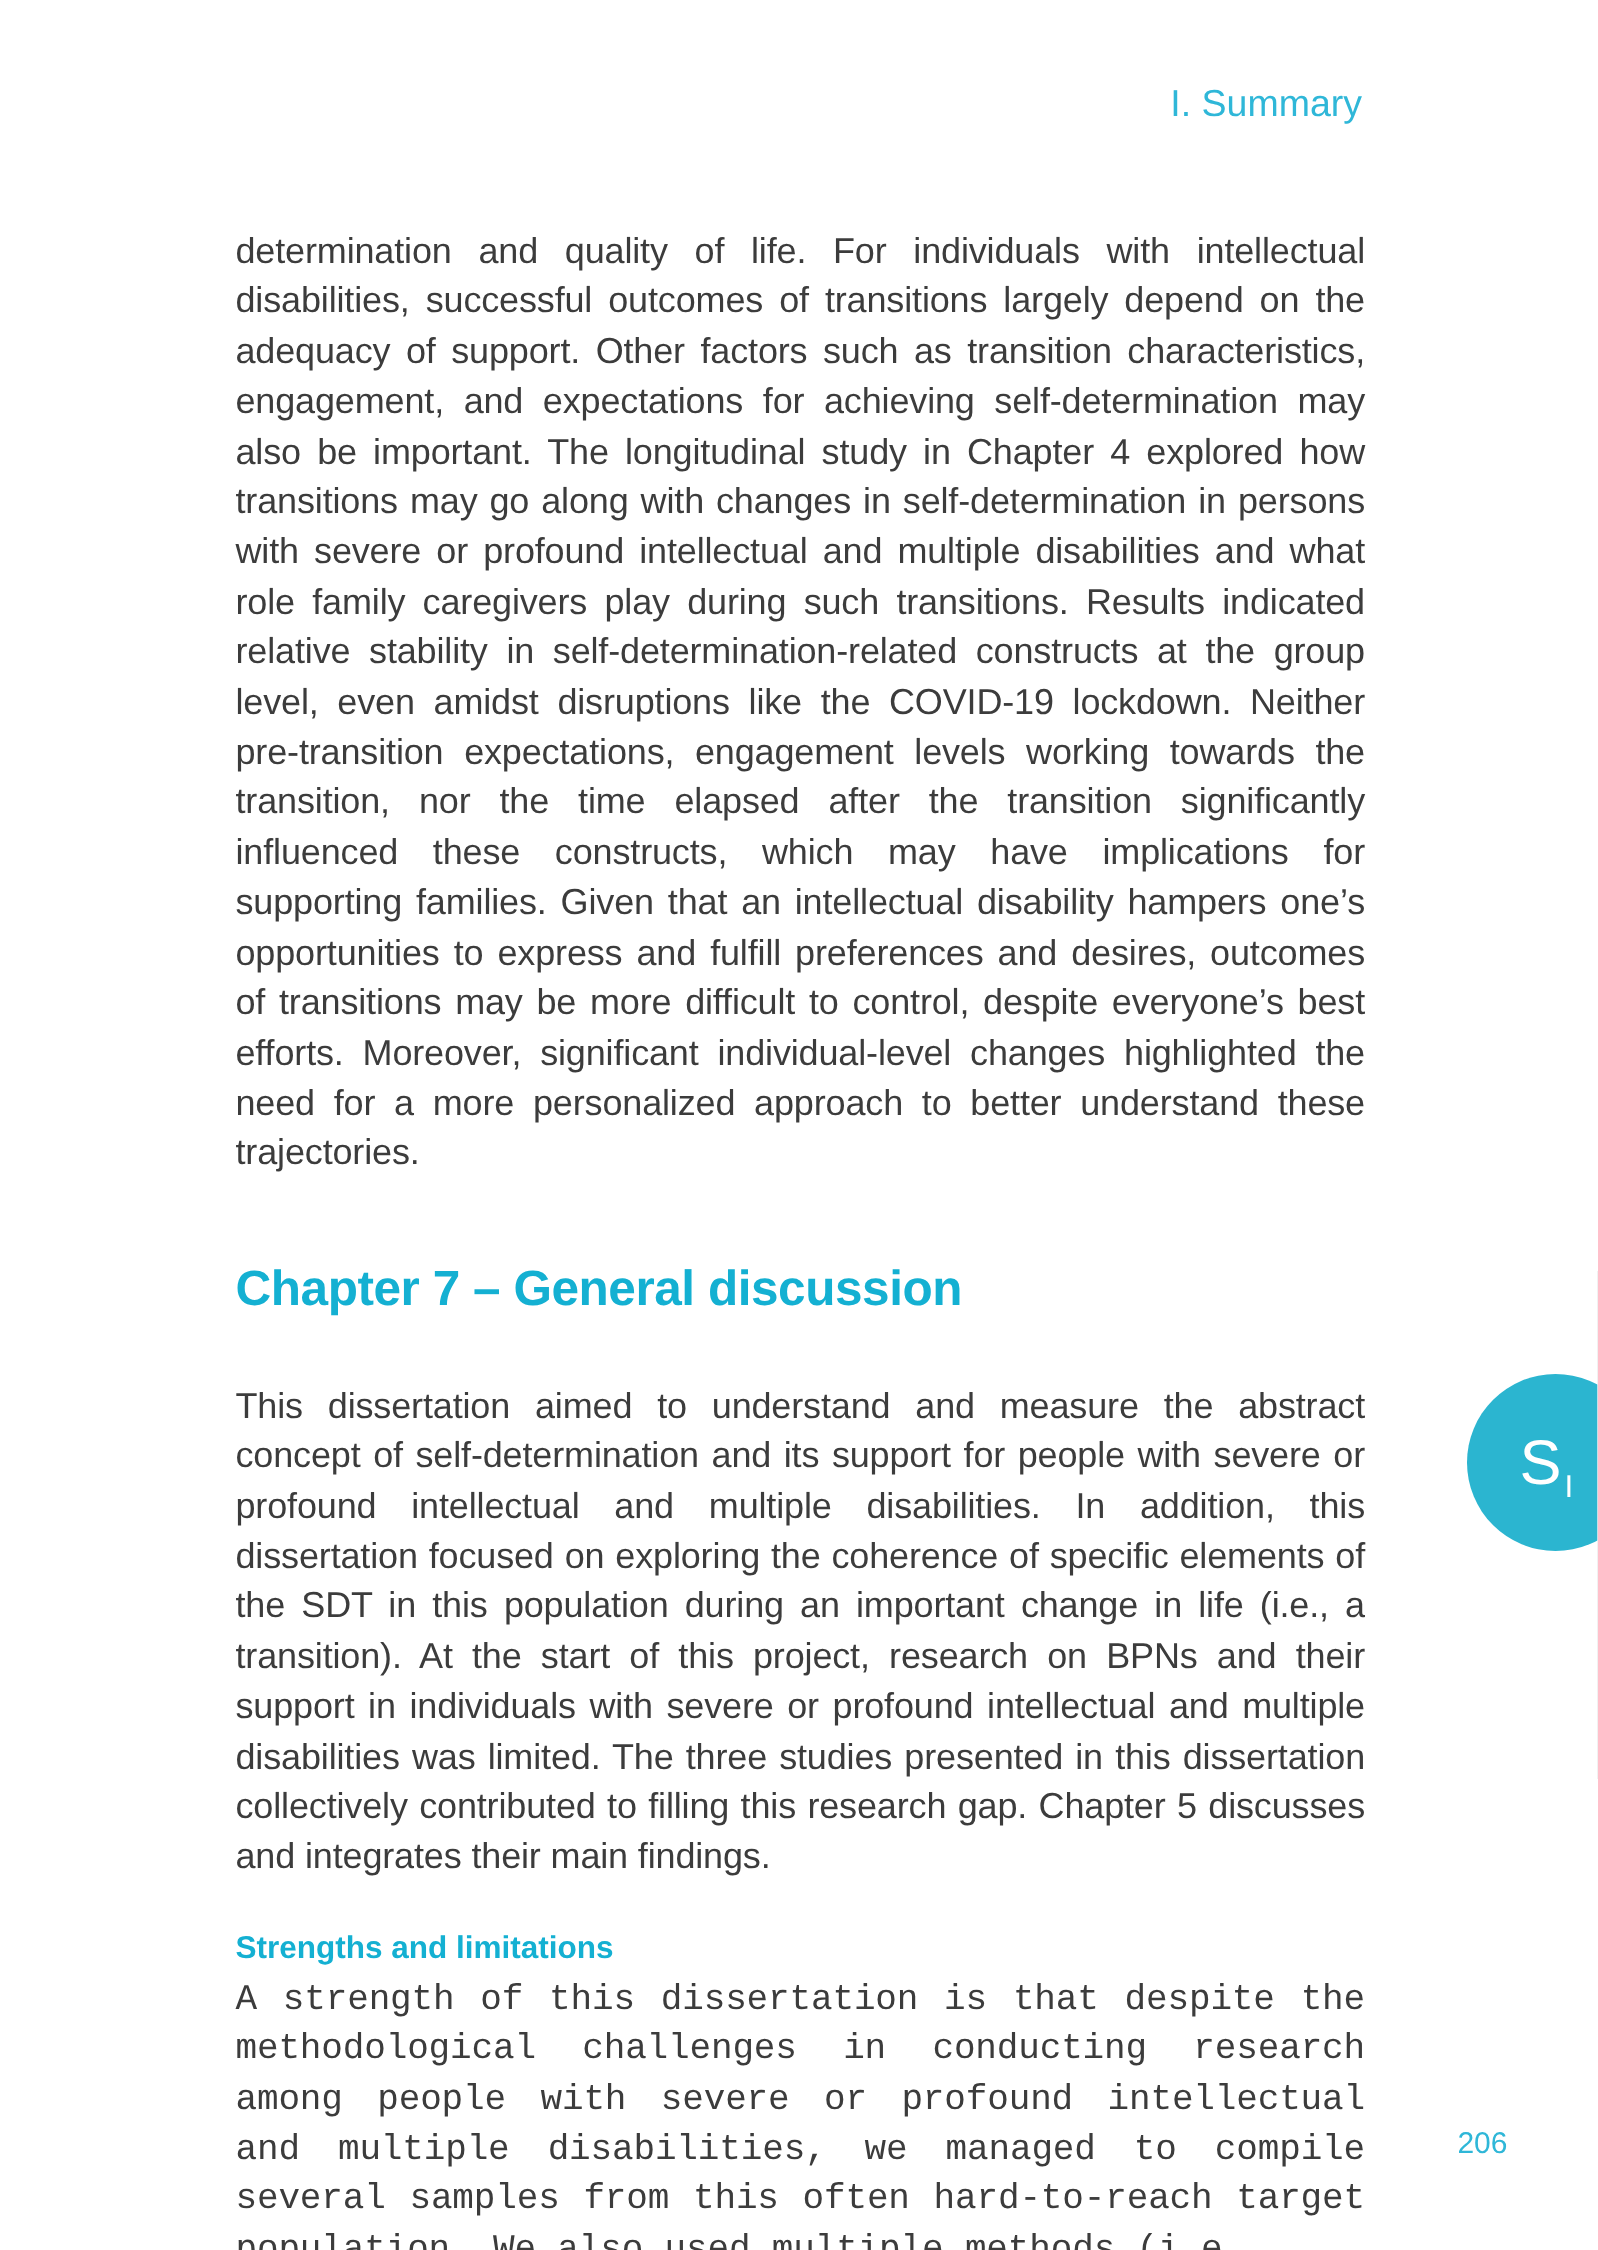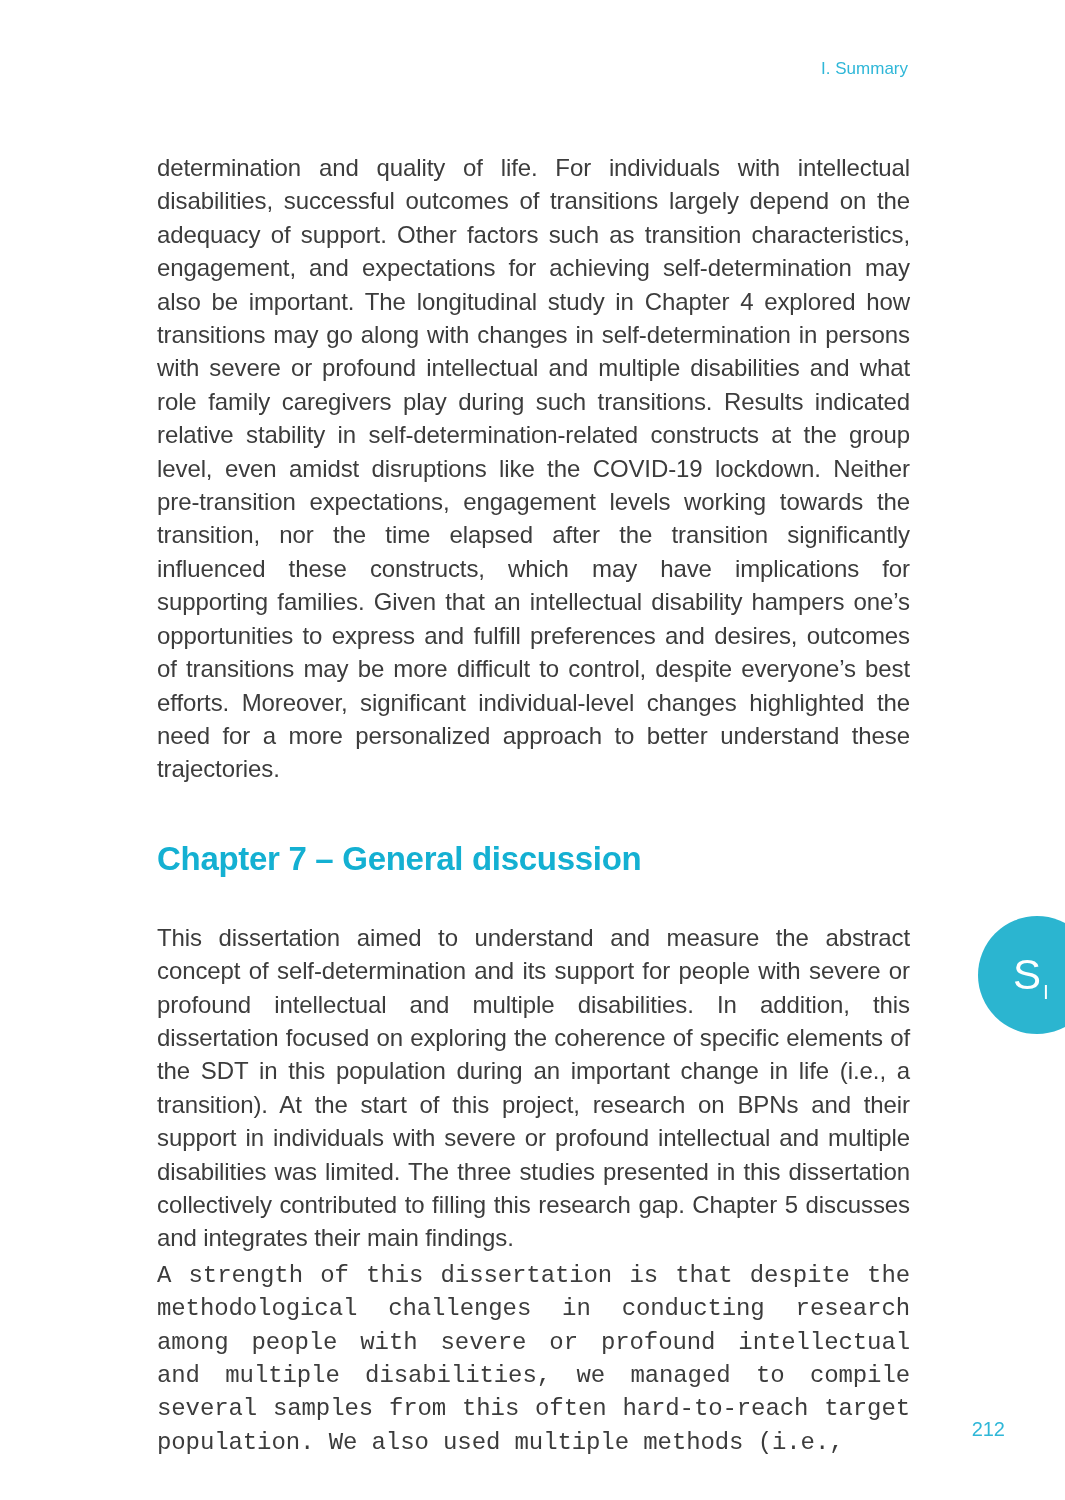--- a/index.html
+++ b/index.html
@@ -5,21 +5,21 @@
   html,body{margin:0;padding:0;background:#e8e8e8;}
   .page{
     position:relative;
     width:1065px;height:1500px;
     background:#ffffff;
     overflow:hidden;
     font-family:"Liberation Sans","DejaVu Sans",sans-serif;
   }
   .running-header{
     position:absolute;top:57px;right:157px;
-    font-size:17px;line-height:24px;
+    font-size:25px;line-height:24px;
     color:var(--accent-light,#2fb7d8);
   }
   .text-column{
     position:absolute;left:157px;top:151px;width:753px;
   }
   .body-par{
     margin:0;
     font-size:24px;line-height:33.4px;
     color:var(--body-text,#3c3c3c);
     text-align:justify;
@@ -71,25 +71,26 @@
   <div class="running-header">I. Summary</div>
 
   <div class="text-column">
 
     <p class="body-par">determination and quality of life. For individuals with intellectual disabilities, successful outcomes of transitions largely depend on the adequacy of support. Other factors such as transition characteristics, engagement, and expectations for achieving self-determination may also be important. The longitudinal study in Chapter 4 explored how transitions may go along with changes in self-determination in persons with severe or profound intellectual and multiple disabilities and what role family caregivers play during such transitions. Results indicated relative stability in self-determination-related constructs at the group level, even amidst disruptions like the COVID-19 lockdown. Neither pre-transition expectations, engagement levels working towards the transition, nor the time elapsed after the transition significantly influenced these constructs, which may have implications for supporting families. Given that an intellectual disability hampers one’s opportunities to express and fulfill preferences and desires, outcomes of transitions may be more difficult to control, despite everyone’s best efforts. Moreover, significant individual-level changes highlighted the need for a more personalized approach to better understand these trajectories.</p>
 
     <h1 class="chapter-heading">Chapter 7 – General discussion</h1>
 
     <p class="body-par par-after-heading">This dissertation aimed to understand and measure the abstract concept of self-determination and its support for people with severe or profound intellectual and multiple disabilities. In addition, this dissertation focused on exploring the coherence of specific elements of the SDT in this population during an important change in life (i.e., a transition). At the start of this project, research on BPNs and their support in individuals with severe or profound intellectual and multiple disabilities was limited. The three studies presented in this dissertation collectively contributed to filling this research gap. Chapter 5 discusses and integrates their main findings.</p>
 
+    <h2 class="section-subheading">Strengths and limitations</h2>
 
     <p class="body-par par-after-subheading">A strength of this dissertation is that despite the methodological challenges in conducting research among people with severe or profound intellectual and multiple disabilities, we managed to compile several samples from this often hard-to-reach target population. We also used multiple methods (i.e.,</p>
 
   </div>
 
   <div class="side-tab">
     <span class="tab-letter">S</span>
       <span class="tab-subscript">I</span>
   </div>
 
-  <div class="page-number">212</div>
+  <div class="page-number">206</div>
 
 </div>
 
 </body></html>

